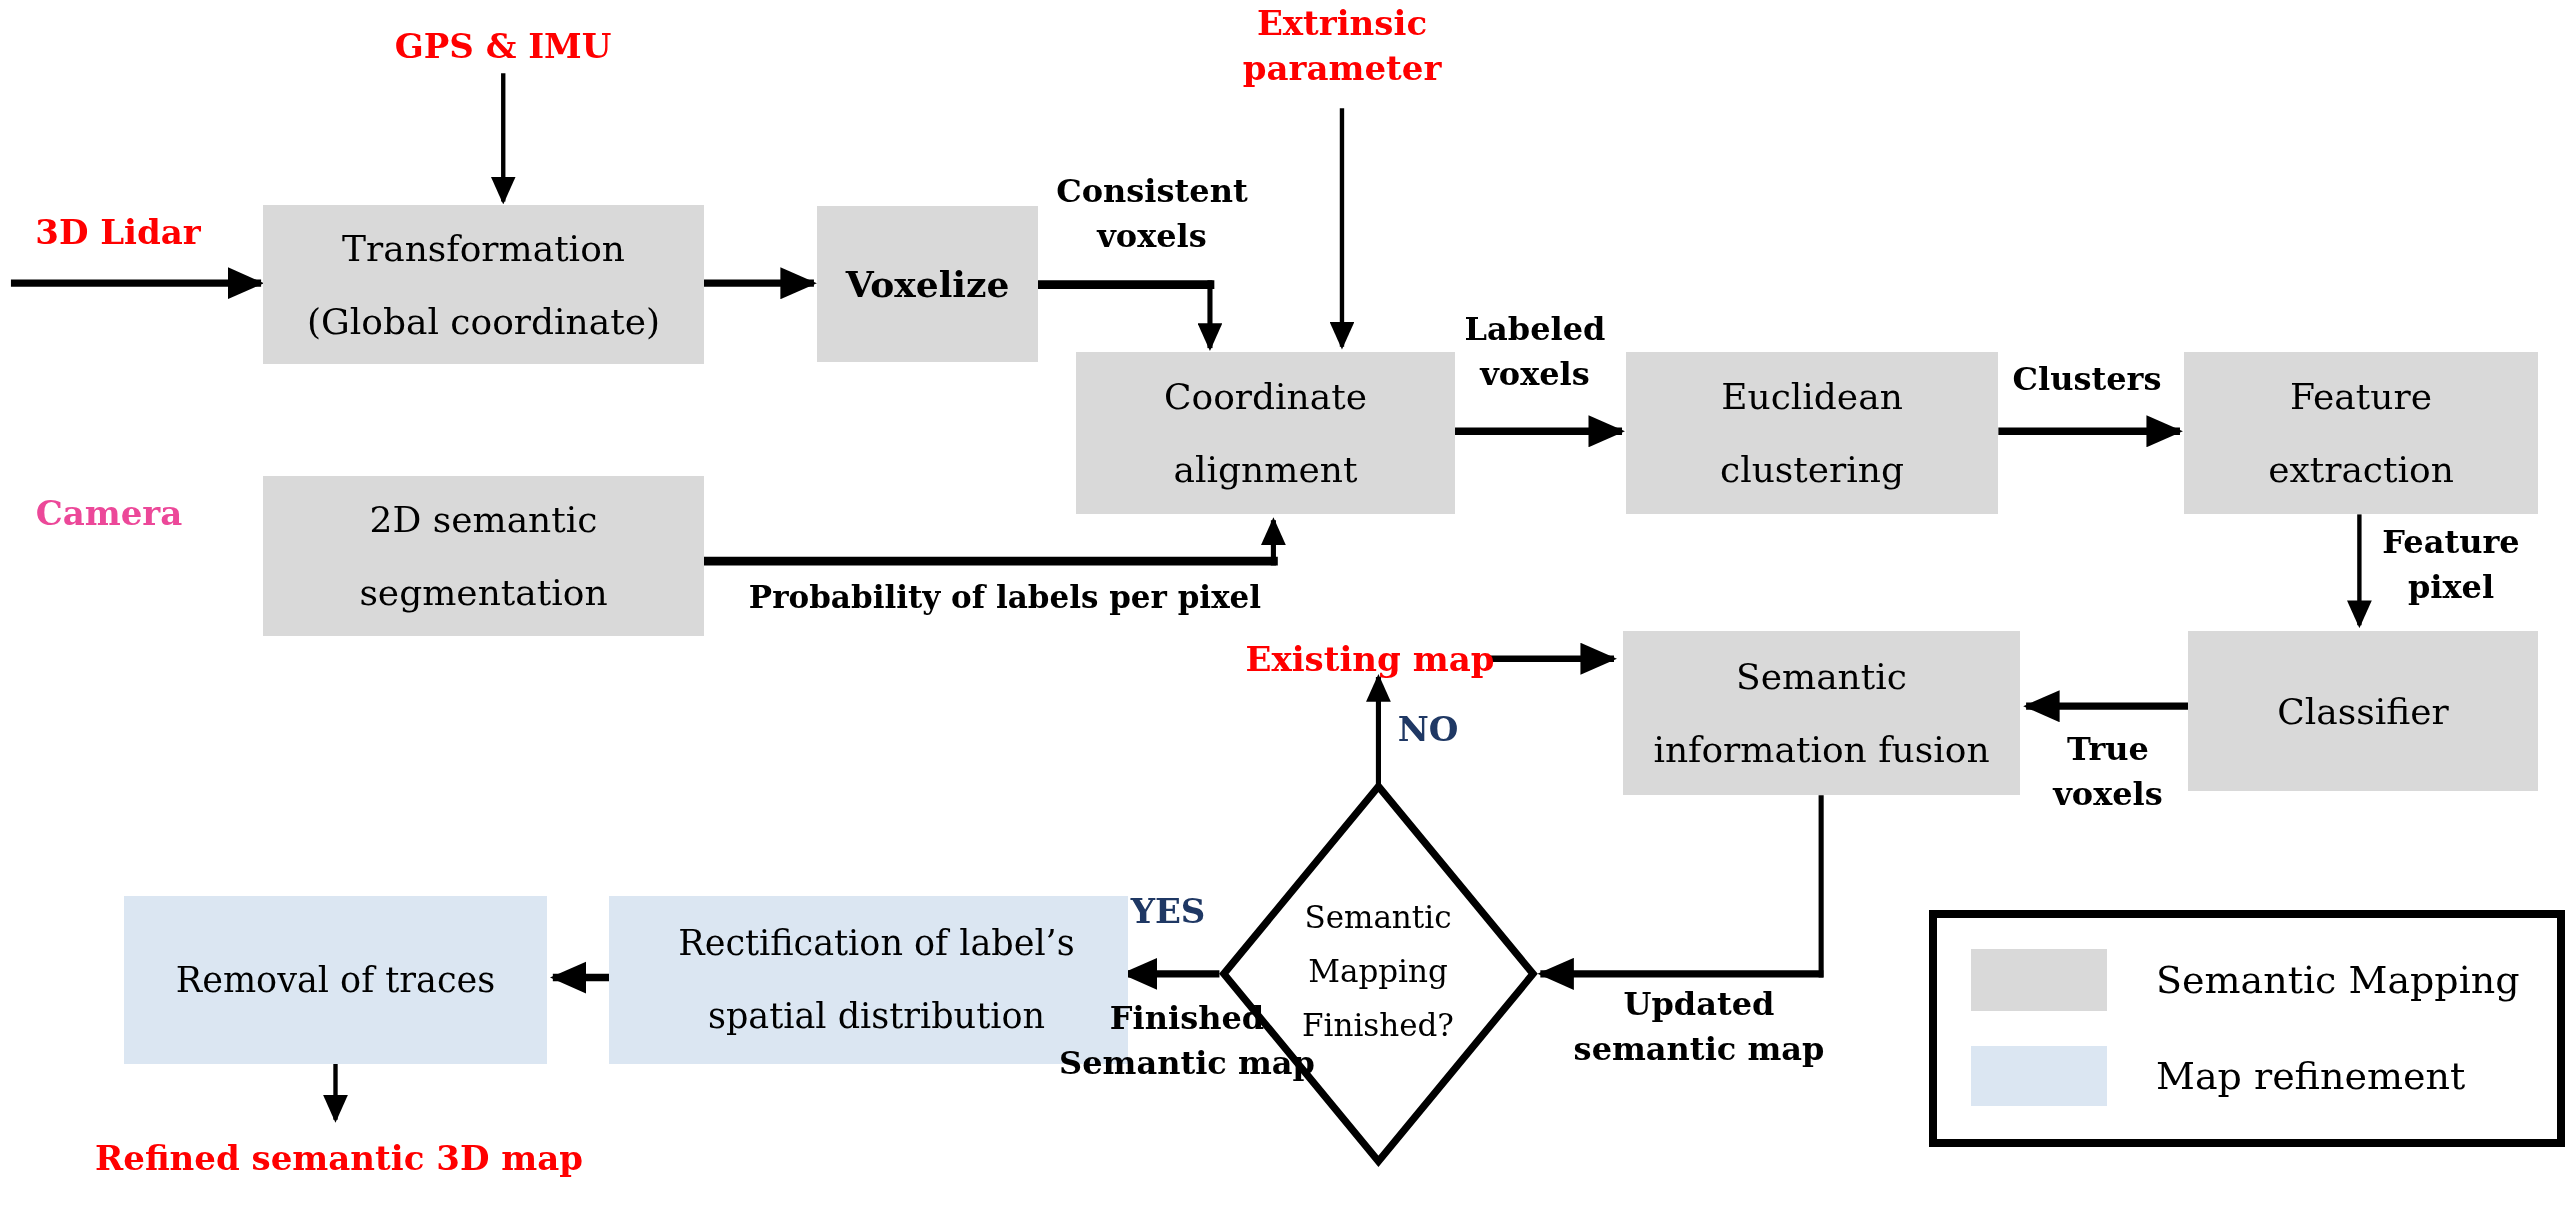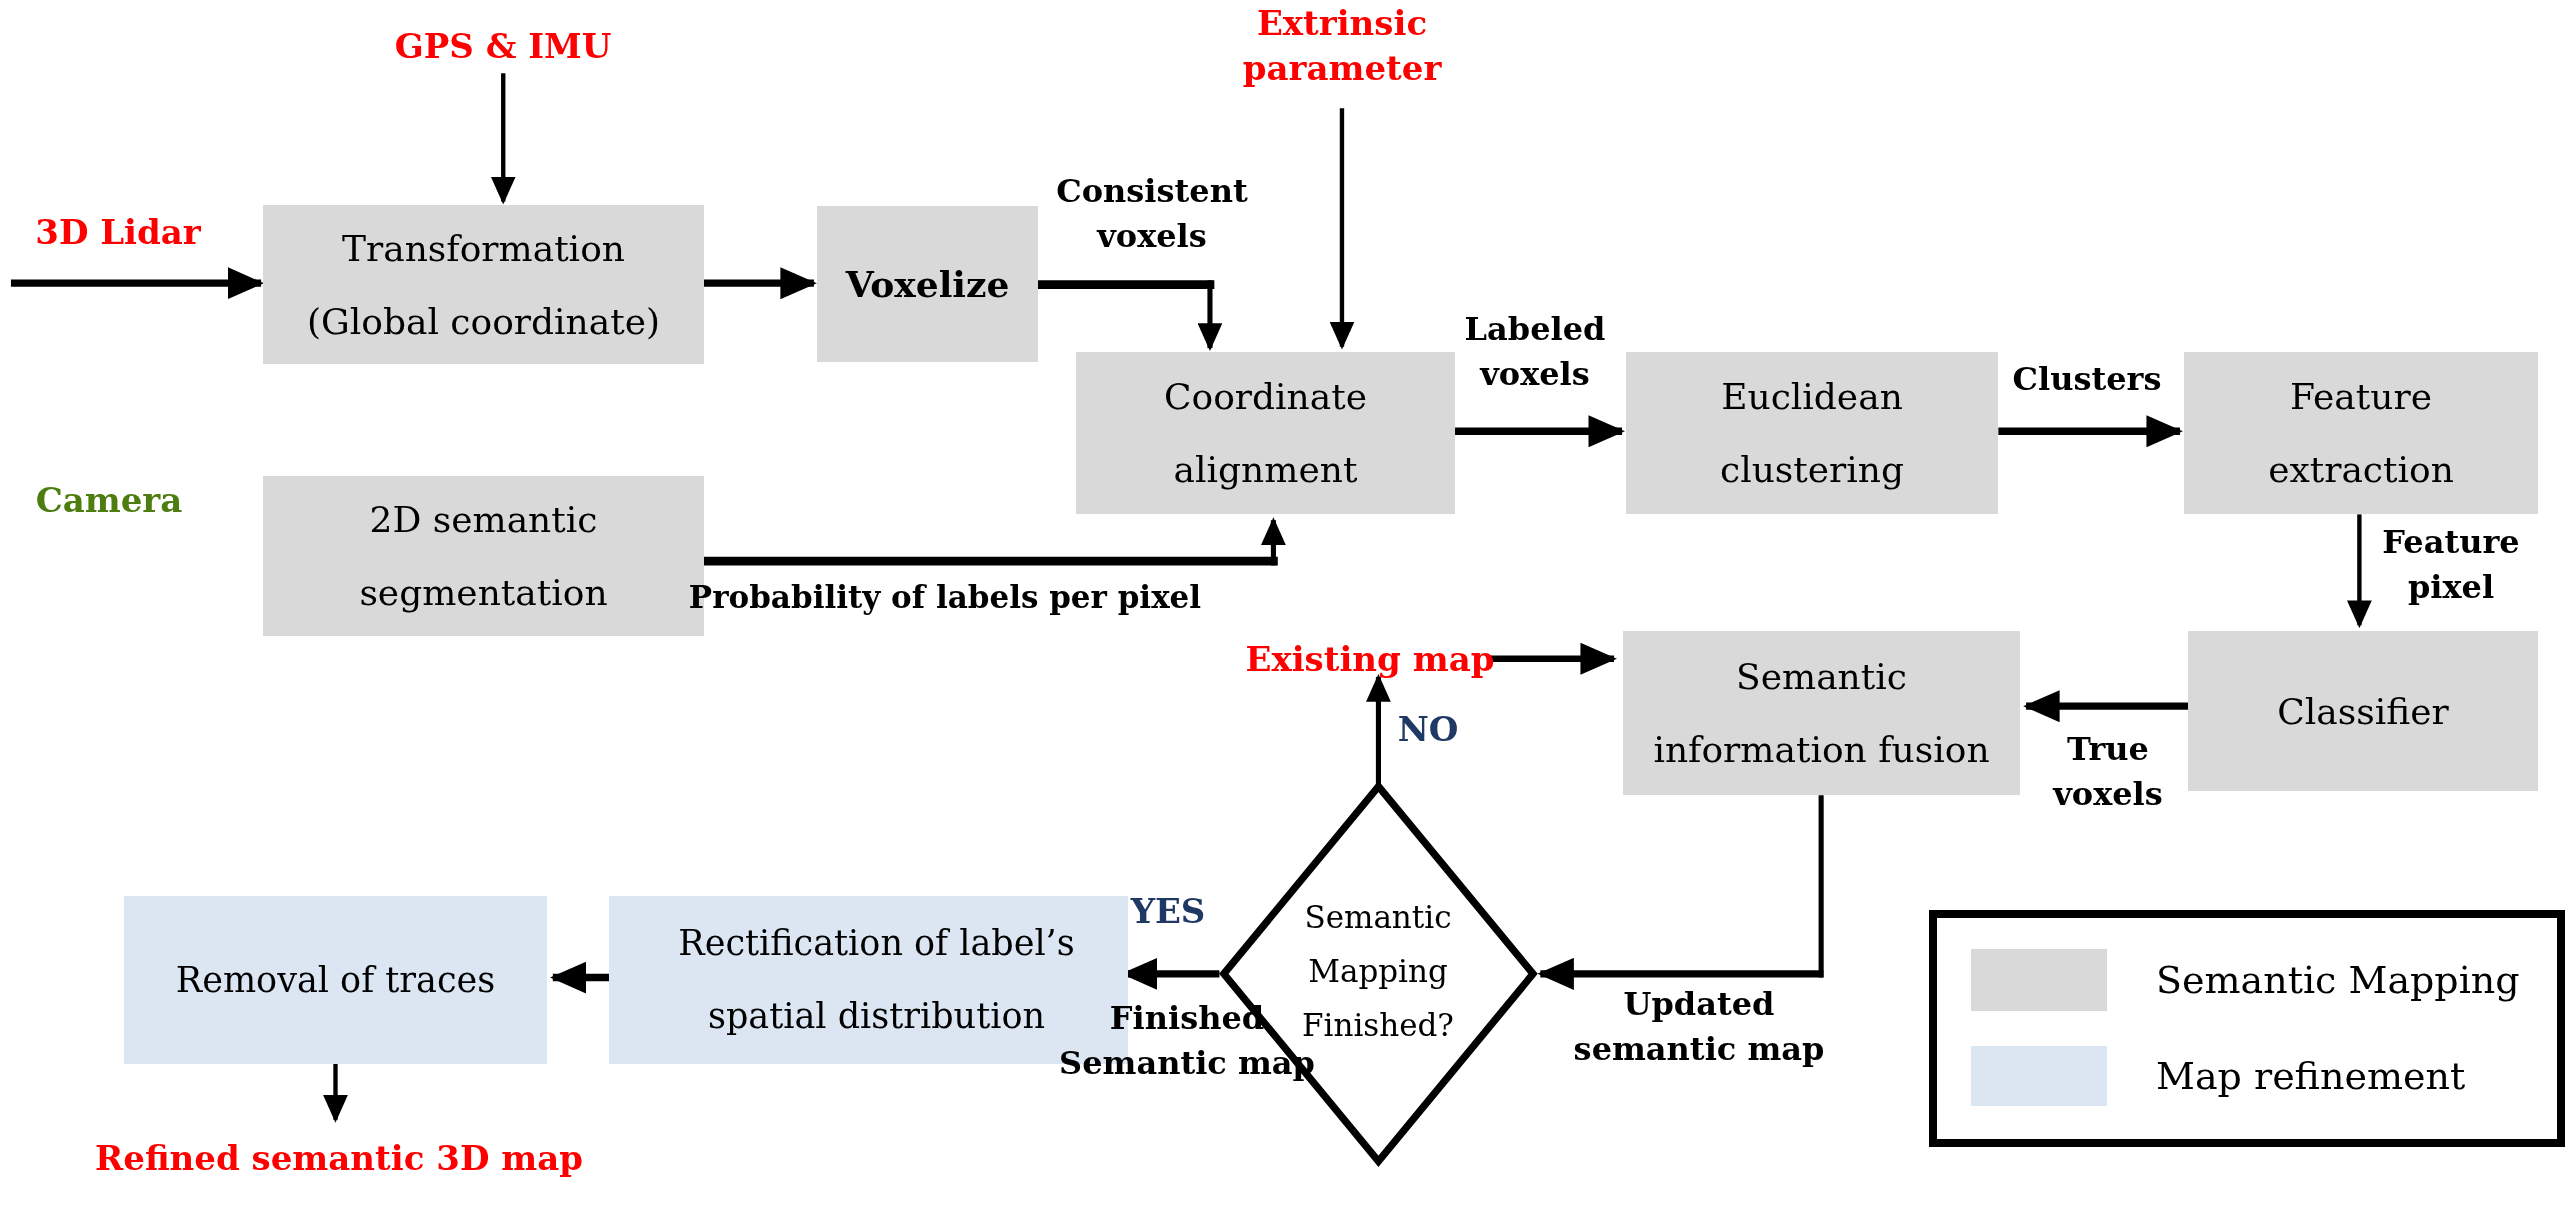--- a/index.html
+++ b/index.html
@@ -114,21 +114,21 @@
 
   <div class="lbl single" style="left: 503px; top: 46px; font-size: 34px; color: rgb(255, 0, 0);">GPS &amp; IMU</div>
 
   <div class="lbl" style="left: 1342px; top: 46px; font-size: 34px; color: rgb(255, 0, 0);">
     <span>Extrinsic</span>
     <span>parameter</span>
   </div>
 
   <div class="lbl single" style="left: 118px; top: 232px; font-size: 34px; color: rgb(255, 0, 0);">3D Lidar</div>
 
-  <div class="lbl single" style="left: 109px; top: 500px; font-size: 34px; color: #4d7c0f;">Camera</div>
+  <div class="lbl single" style="left: 109px; top: 513px; font-size: 34px; color: #ec4899;">Camera</div>
 
   <div class="lbl single" style="left: 1370px; top: 659px; font-size: 34px; color: rgb(255, 0, 0);">Existing map</div>
 
   <div class="lbl single" style="left: 339px; top: 1158px; font-size: 34px; color: rgb(255, 0, 0);">Refined semantic 3D map</div>
 
   <div class="lbl" style="left:1152px;top:214px;">
     <span>Consistent</span>
     <span>voxels</span>
   </div>
 
@@ -137,21 +137,21 @@
     <span>voxels</span>
   </div>
 
   <div class="lbl single" style="left:2087px;top:379px;">Clusters</div>
 
   <div class="lbl" style="left:2451px;top:565px;">
     <span>Feature</span>
     <span>pixel</span>
   </div>
 
-  <div class="lbl single" style="left:945px;top:597px;font-size:31px;">Probability of labels per pixel</div>
+  <div class="lbl single" style="left:1005px;top:597px;font-size:31px;">Probability of labels per pixel</div>
 
   <div class="lbl" style="left:2108px;top:772px;">
     <span>True</span>
     <span>voxels</span>
   </div>
 
   <div class="lbl" style="left:1699px;top:1027px;">
     <span>Updated</span>
     <span>semantic map</span>
   </div>

